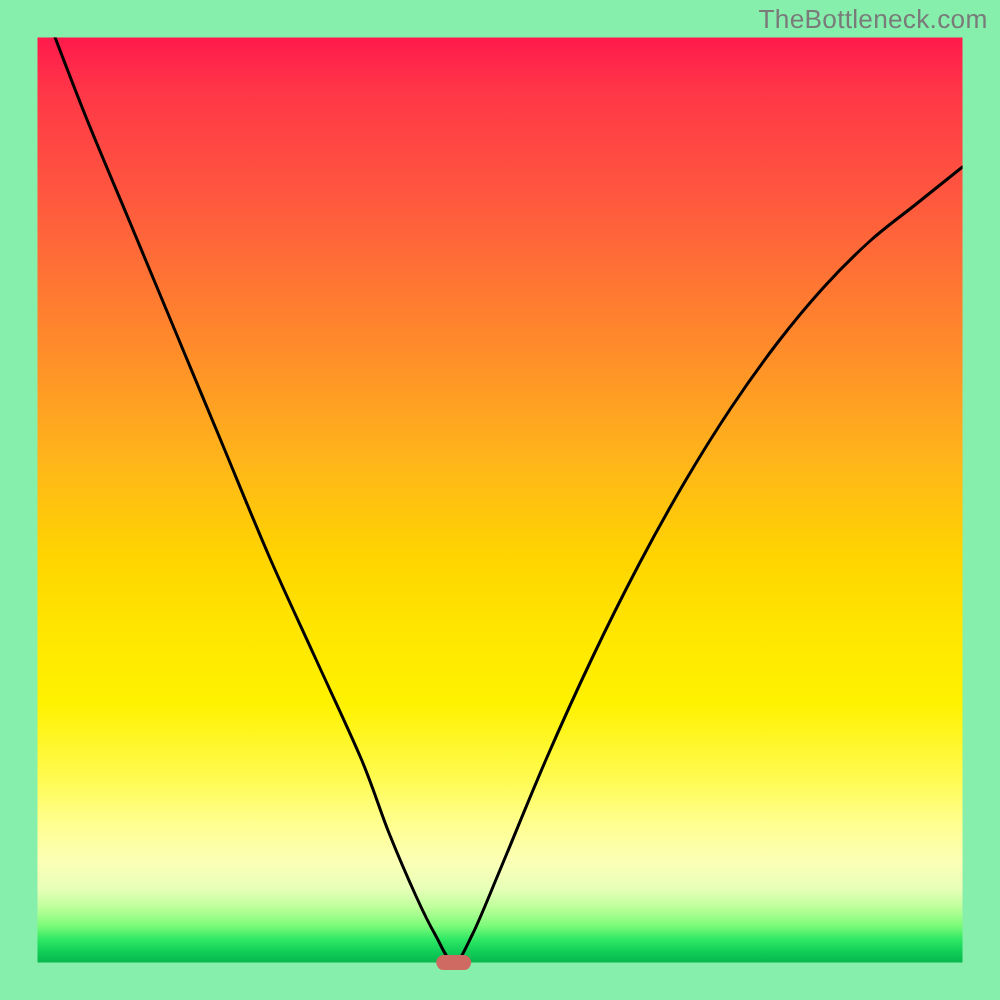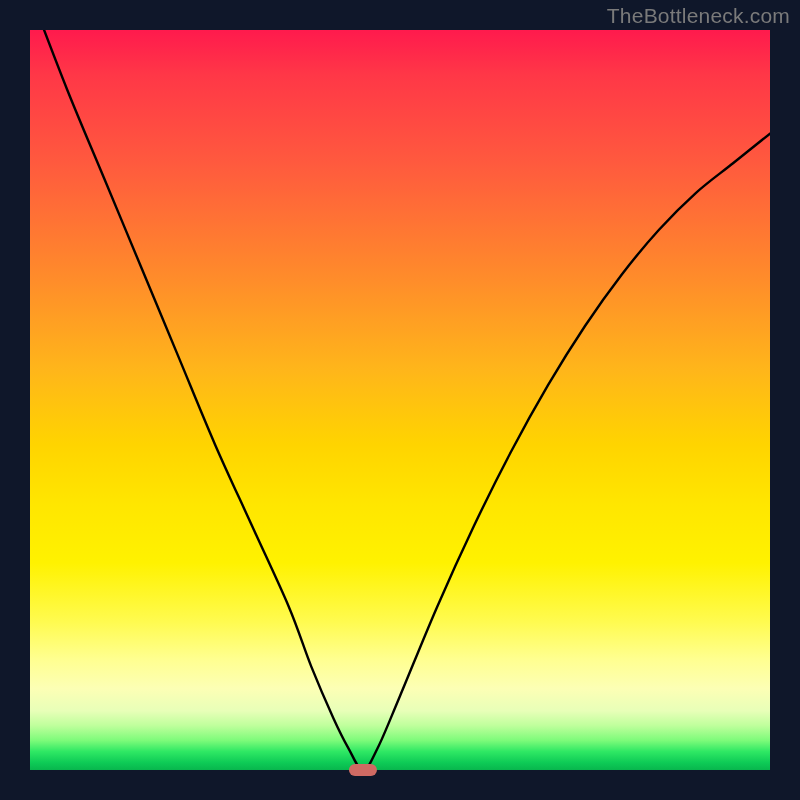--- a/index.html
+++ b/index.html
@@ -8,21 +8,21 @@
     width: 800px;
     height: 800px;
     background: #000;
     overflow: hidden;
     font-family: Arial, Helvetica, sans-serif;
   }
   .frame {
     position: relative;
     width: 800px;
     height: 800px;
-    background: #0f172a;
+    background: #86efac;
   }
   .plot {
     position: absolute;
     left: 30px;
     top: 30px;
     width: 740px;
     height: 740px;
     background: linear-gradient(
       to bottom,
       #ff1a4d 0%,

